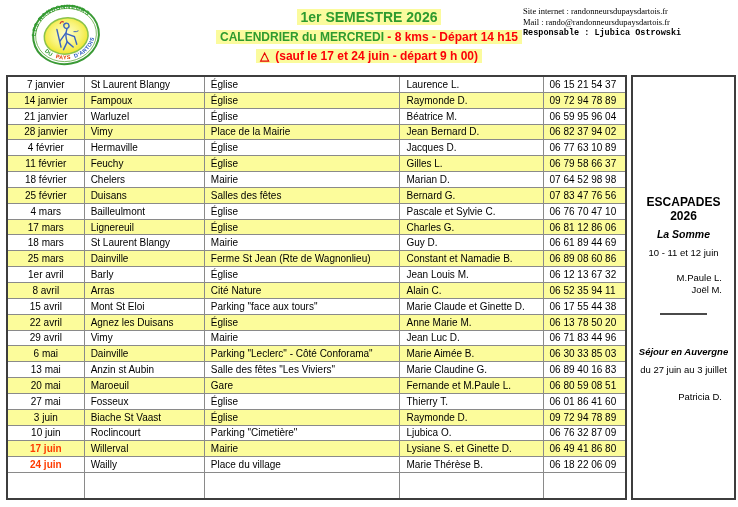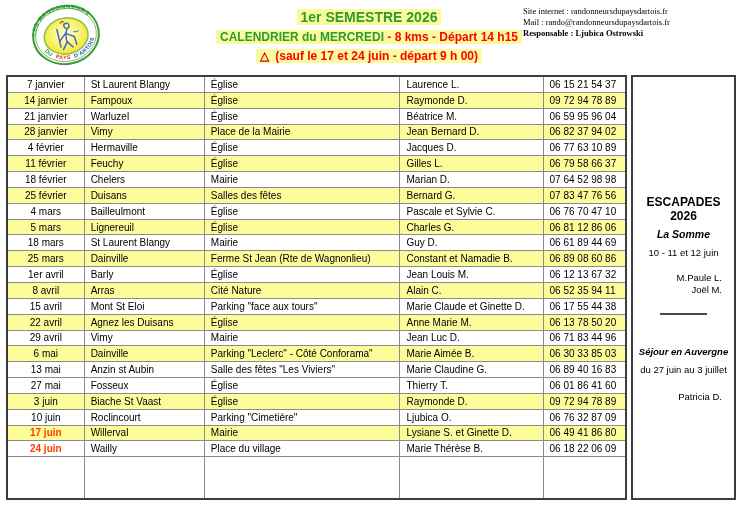--- a/index.html
+++ b/index.html
@@ -17,21 +17,21 @@
   .t2{font-size:12px;font-weight:bold;}
   .t2 .green{color:#2e9b2e;}
   .t2 .red{color:#fb0207;margin-top:16px;}
   .t3{font-size:12px;font-weight:bold;color:#fb0207;}
   .warn{display:inline-block;margin-right:6px;color:#e60000;font-weight:bold;font-size:12px;}
   
   .org-info{
     position:absolute;left:523px;top:6px;width:212px;
     font-family:"Liberation Serif",serif;font-size:8.5px;line-height:11px;color:#000;
   }
-  .org-info .b{font-weight:bold;}
+  .org-info .b{font-weight:bold;font-family:Liberation Mono, monospace;}
   
   .cal-table{
     position:absolute;left:6px;top:75px;width:621px;height:425px;
     border:2px solid #3d3d3d;box-sizing:border-box;
     display:flex;flex-direction:column;background:#fff;
   }
   .row{display:flex;flex:0 0 15.85px;border-bottom:1px solid #8a8a8a;box-sizing:border-box;background:#fff;}
   .row.hl{background:#fcfc9b;}
   .row.filler{flex:1 1 auto;border-bottom:none;}
   .cell{
@@ -193,21 +193,21 @@
 
   <div class="row">
     <div class="cell c-date">4 mars</div>
     <div class="cell c-commune">Bailleulmont</div>
     <div class="cell c-place">Église</div>
     <div class="cell c-contact">Pascale et Sylvie C.</div>
     <div class="cell c-phone">06 76 70 47 10</div>
   </div>
 
   <div class="row hl">
-    <div class="cell c-date">5 mars</div>
+    <div class="cell c-date">17 mars</div>
     <div class="cell c-commune">Lignereuil</div>
     <div class="cell c-place">Église</div>
     <div class="cell c-contact">Charles G.</div>
     <div class="cell c-phone">06 81 12 86 06</div>
   </div>
 
   <div class="row">
     <div class="cell c-date">18 mars</div>
     <div class="cell c-commune">St Laurent Blangy</div>
     <div class="cell c-place">Mairie</div>
@@ -272,20 +272,27 @@
   </div>
 
   <div class="row">
     <div class="cell c-date">13 mai</div>
     <div class="cell c-commune">Anzin st Aubin</div>
     <div class="cell c-place">Salle des fêtes "Les Viviers"</div>
     <div class="cell c-contact">Marie Claudine G.</div>
     <div class="cell c-phone">06 89 40 16 83</div>
   </div>
 
+  <div class="row hl">
+    <div class="cell c-date">20 mai</div>
+    <div class="cell c-commune">Maroeuil</div>
+    <div class="cell c-place">Gare</div>
+    <div class="cell c-contact">Fernande et M.Paule L.</div>
+    <div class="cell c-phone">06 80 59 08 51</div>
+  </div>
 
   <div class="row">
     <div class="cell c-date">27 mai</div>
     <div class="cell c-commune">Fosseux</div>
     <div class="cell c-place">Église</div>
     <div class="cell c-contact">Thierry T.</div>
     <div class="cell c-phone">06 01 86 41 60</div>
   </div>
 
   <div class="row hl">

